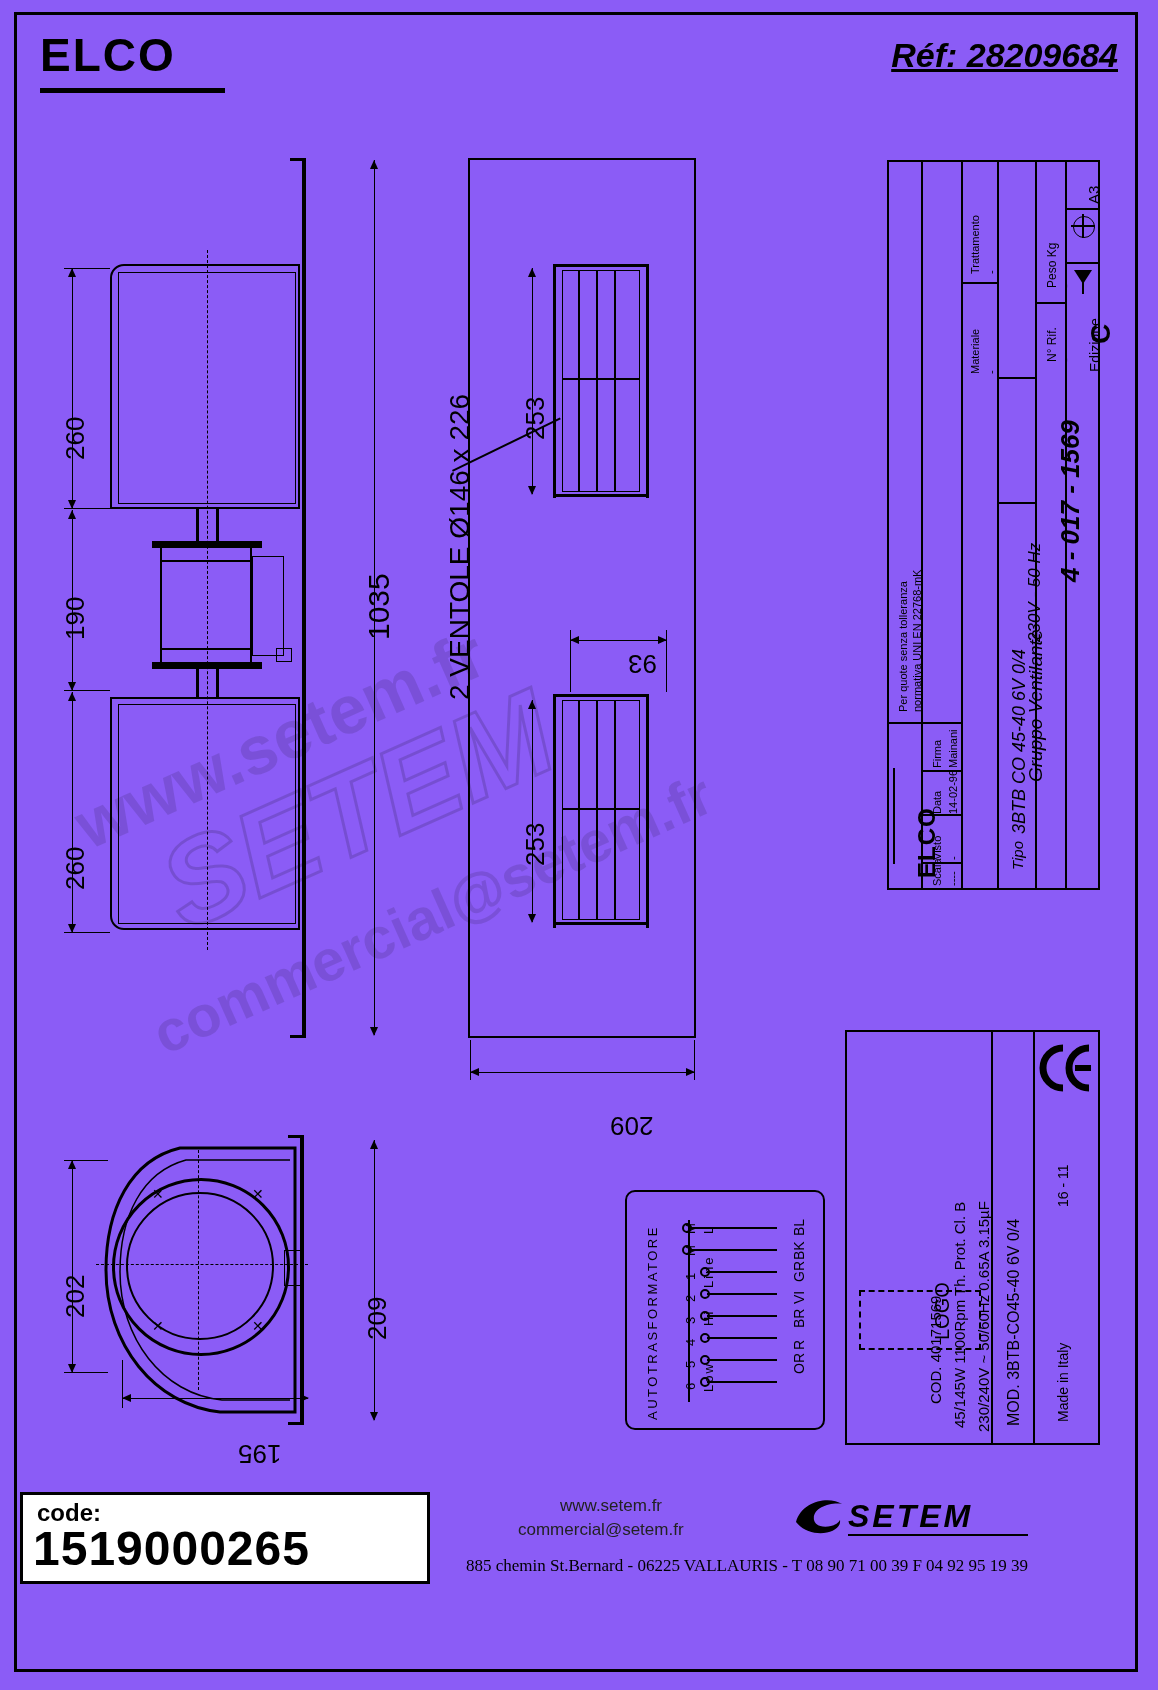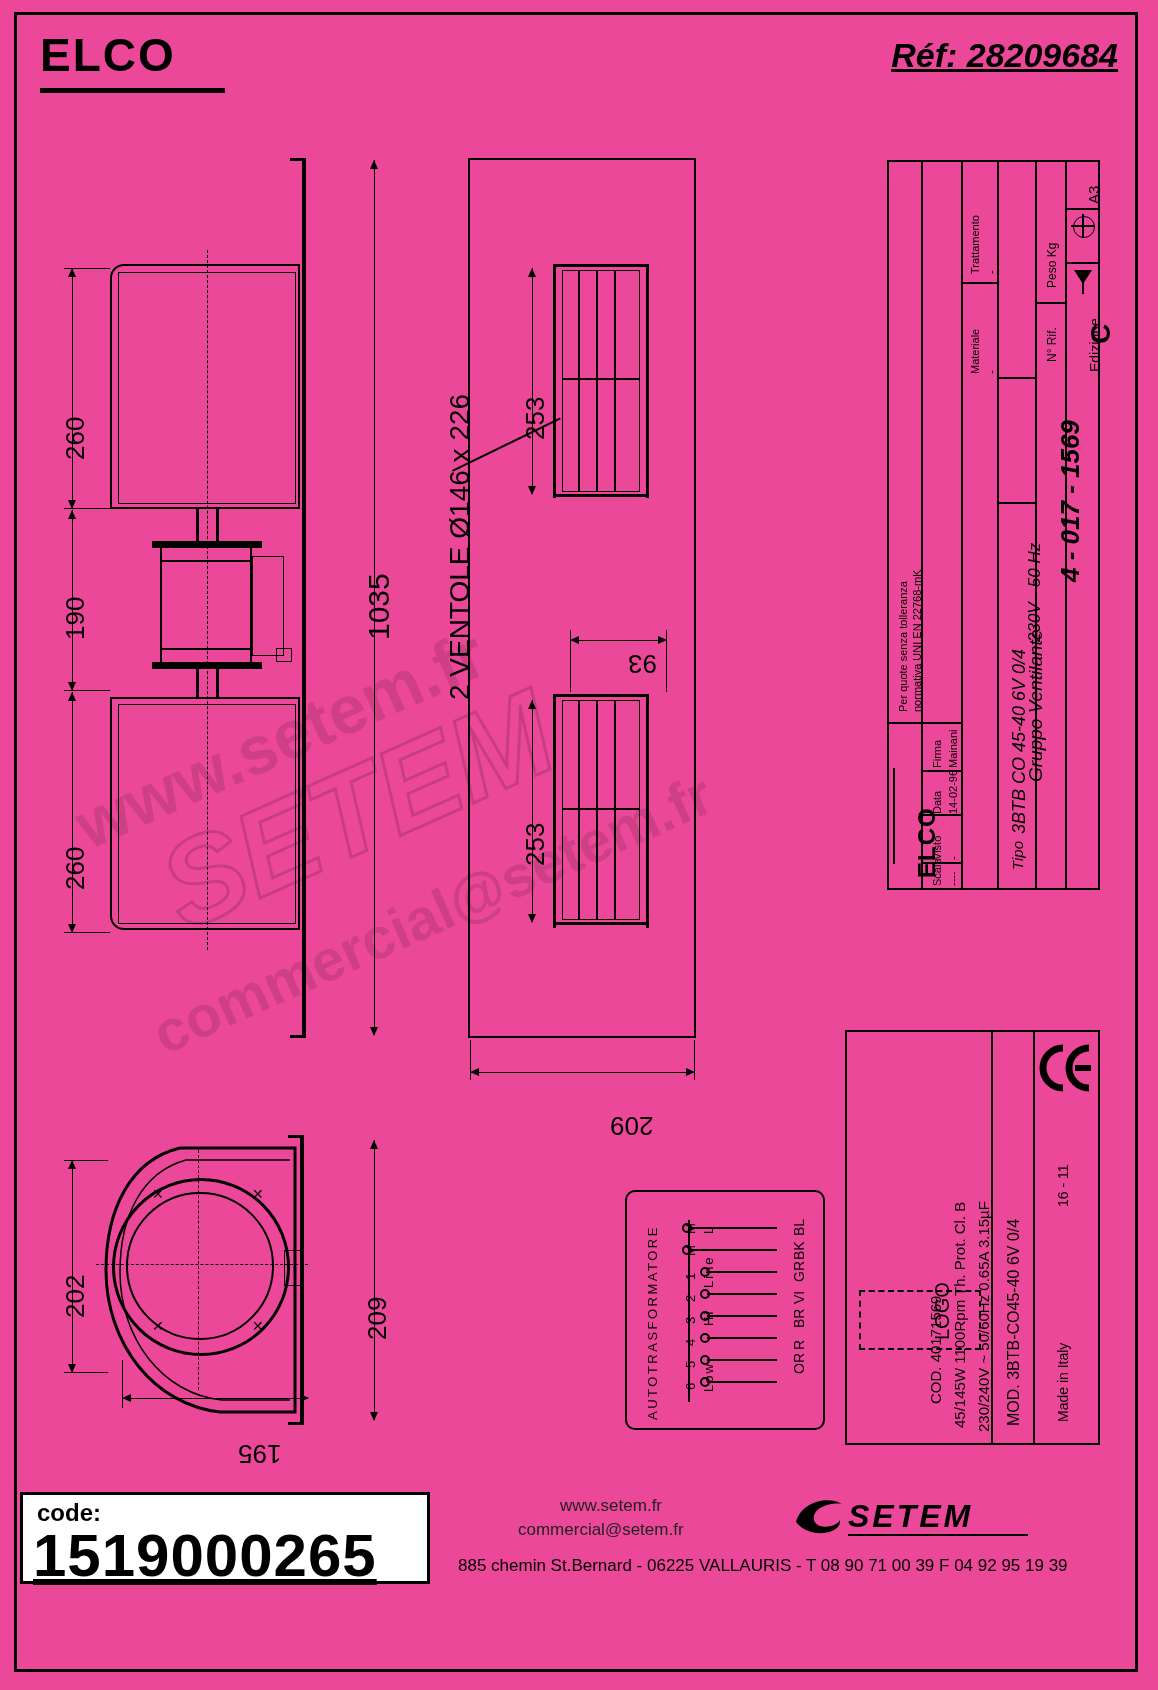--- a/index.html
+++ b/index.html
@@ -1,17 +1,17 @@
 <!DOCTYPE html>
 <html><head>
 <meta charset="utf-8">
 <style>
   html,body{margin:0;padding:0;background:#ffffff;}
   body{font-family:"Liberation Sans", sans-serif;color:#000;}
-  #page{position:relative;width:1158px;height:1690px;background:#ec4899;overflow:hidden;}
+  #page{position:relative;width:1158px;height:1690px;background:#8b5cf6;overflow:hidden;}
   .bd{position:absolute;border:3px solid #000;left:14px;top:12px;width:1124px;height:1660px;box-sizing:border-box;}
   .abs{position:absolute;}
   .ln{position:absolute;background:#000;}
   .txt{position:absolute;white-space:nowrap;}
   .rot90{transform:rotate(-90deg);transform-origin:0 0;}
   .rot180{transform:rotate(180deg);}
   
   #logo{left:40px;top:30px;width:185px;height:58px;border-bottom:5px solid #000;}
   #logo .lg{font-weight:bold;font-size:46px;letter-spacing:2px;line-height:50px;font-family:"Liberation Sans",sans-serif;}
   #ref{right:40px;top:36px;font-style:italic;font-weight:bold;font-size:34px;text-decoration:underline;}
@@ -30,21 +30,21 @@
   .dimv{position:absolute;background:#000;width:1px;}
   .arw{position:absolute;width:0;height:0;}
   .arwU{border-left:4px solid transparent;border-right:4px solid transparent;border-bottom:9px solid #000;}
   .arwD{border-left:4px solid transparent;border-right:4px solid transparent;border-top:9px solid #000;}
   .arwL{border-top:4px solid transparent;border-bottom:4px solid transparent;border-right:9px solid #000;}
   .arwR{border-top:4px solid transparent;border-bottom:4px solid transparent;border-left:9px solid #000;}
   .dimtxt{position:absolute;font-size:26px;font-weight:normal;}
   
   #codebox{position:absolute;left:20px;top:1492px;width:410px;height:92px;border:3px solid #000;box-sizing:border-box;background:#fff;}
   #codelbl{position:absolute;left:14px;top:4px;font-size:24px;font-weight:bold;}
-  #codeval{position:absolute;left:10px;top:26px;font-size:60px;font-weight:bold;letter-spacing:1px;text-decoration:underline;}
+  #codeval{position:absolute;left:10px;top:26px;font-size:48px;font-weight:bold;letter-spacing:1px;}
   #setemblk{position:absolute;left:430px;top:1490px;width:700px;height:110px;}
   .sline{position:absolute;font-size:17px;}
   
   #tb{position:absolute;left:887px;top:160px;width:213px;height:730px;border:2px solid #000;box-sizing:border-box;}
   
   #np{position:absolute;left:845px;top:1030px;width:255px;height:415px;border:2px solid #000;box-sizing:border-box;}
   
   #at{position:absolute;left:625px;top:1190px;width:200px;height:240px;border:2px solid #000;border-radius:10px;box-sizing:border-box;}
 </style>
 </head>
@@ -347,21 +347,21 @@
   </div>
 
   <div id="codebox">
     <div id="codelbl">code:</div>
     <div id="codeval">1519000265</div>
   </div>
 
   <div id="setemblk">
     <div class="sline" style="left:130px;top:6px;color:#222;">www.setem.fr</div>
     <div class="sline" style="left:88px;top:30px;color:#222;">commercial@setem.fr</div>
-    <div class="sline" style="left:28px;top:66px;">885 chemin St.Bernard  -   06225 VALLAURIS  -   T 08 90 71 00 39    F 04 92 95 19 39</div>
+    <div class="sline" style="left:36px;top:66px;font-family:Liberation Serif, serif;">885 chemin St.Bernard  -   06225 VALLAURIS  -   T 08 90 71 00 39    F 04 92 95 19 39</div>
 
     <div class="abs" style="left:360px;top:2px;width:60px;height:46px;">
       <svg width="60" height="46" viewBox="0 0 60 46">
         <path d="M 6 30 C 12 8 40 4 52 12 C 40 10 22 16 24 28 C 26 38 46 36 50 28 C 52 42 20 48 6 30 Z" fill="#000"></path>
       </svg>
     </div>
     <div class="sline" style="left:418px;top:8px;font-size:32px;font-weight:bold;font-style:italic;letter-spacing:3px;">SETEM</div>
     <div class="ln" style="left:418px;top:44px;width:180px;height:2px;"></div>
   </div>
 

